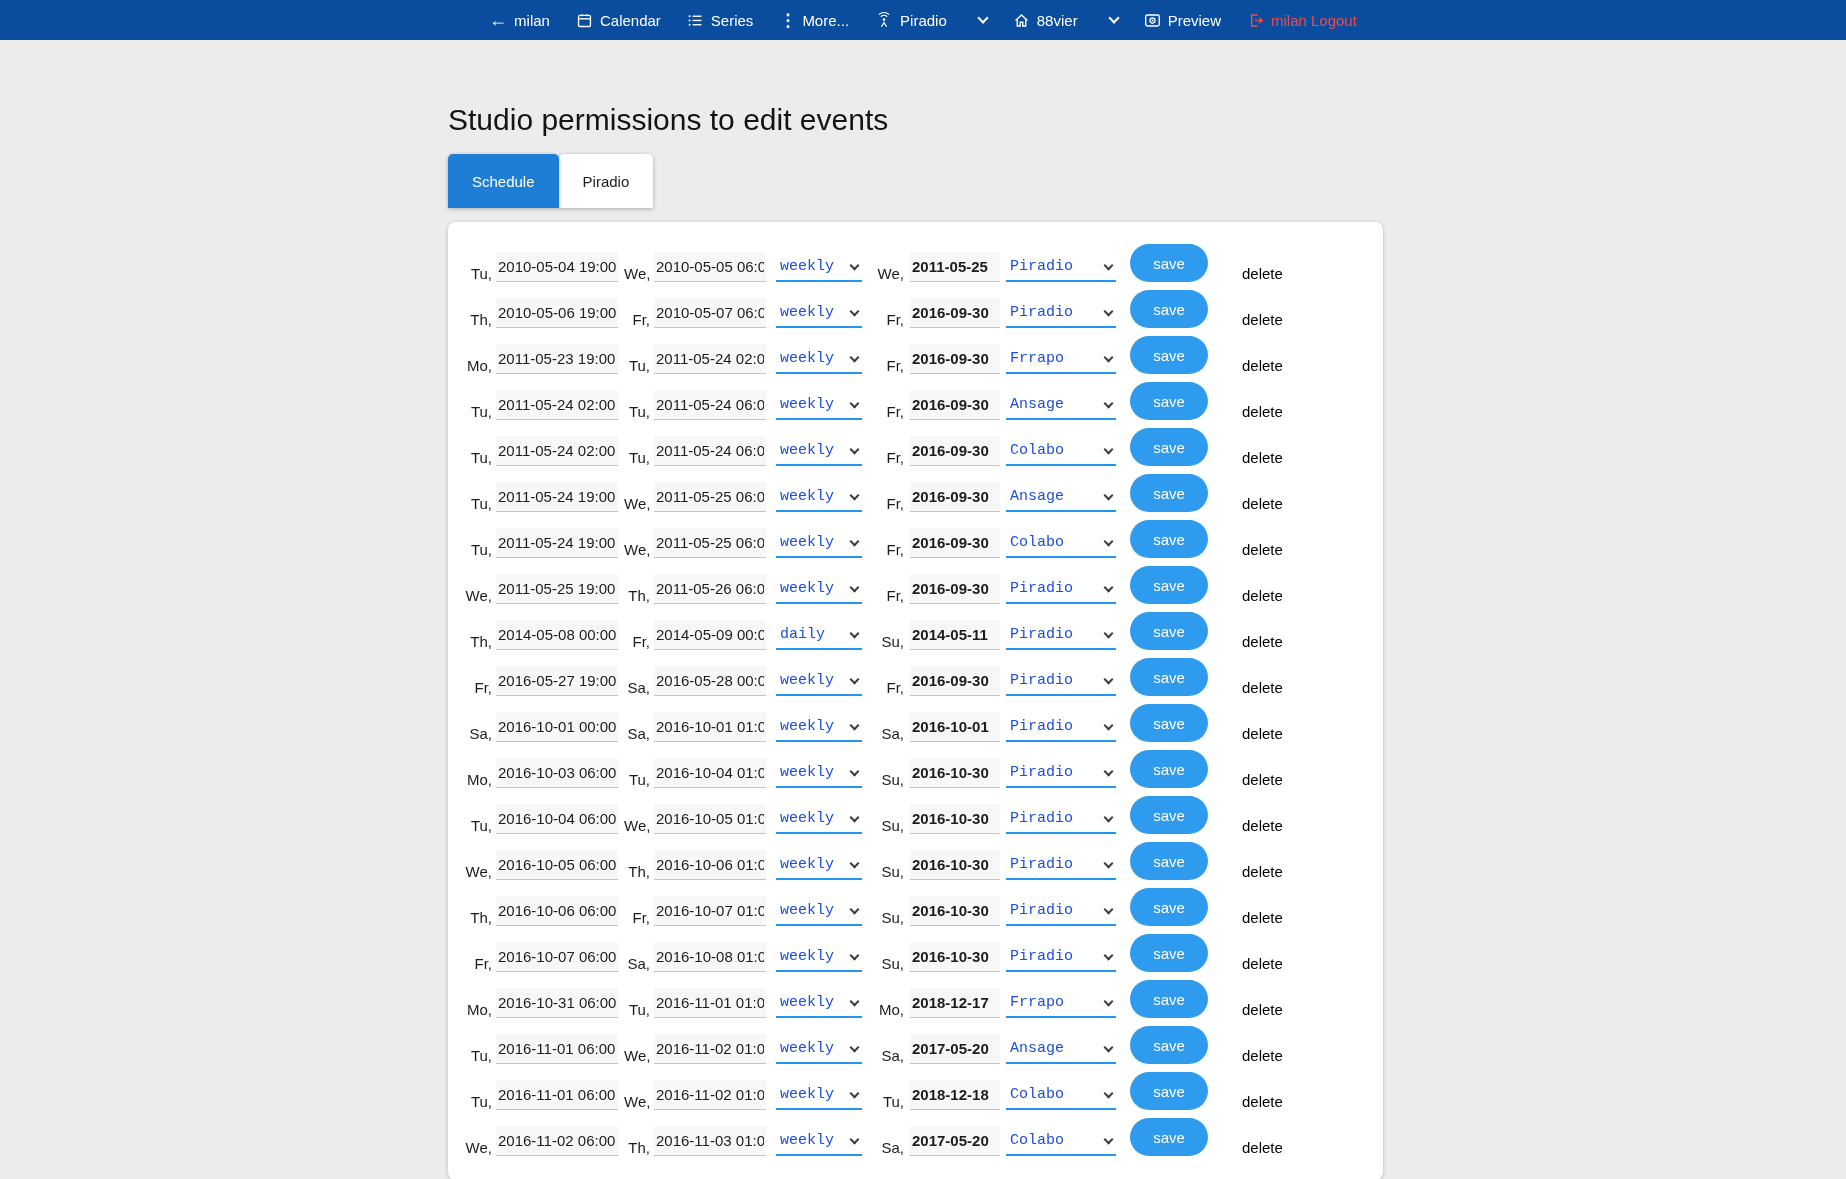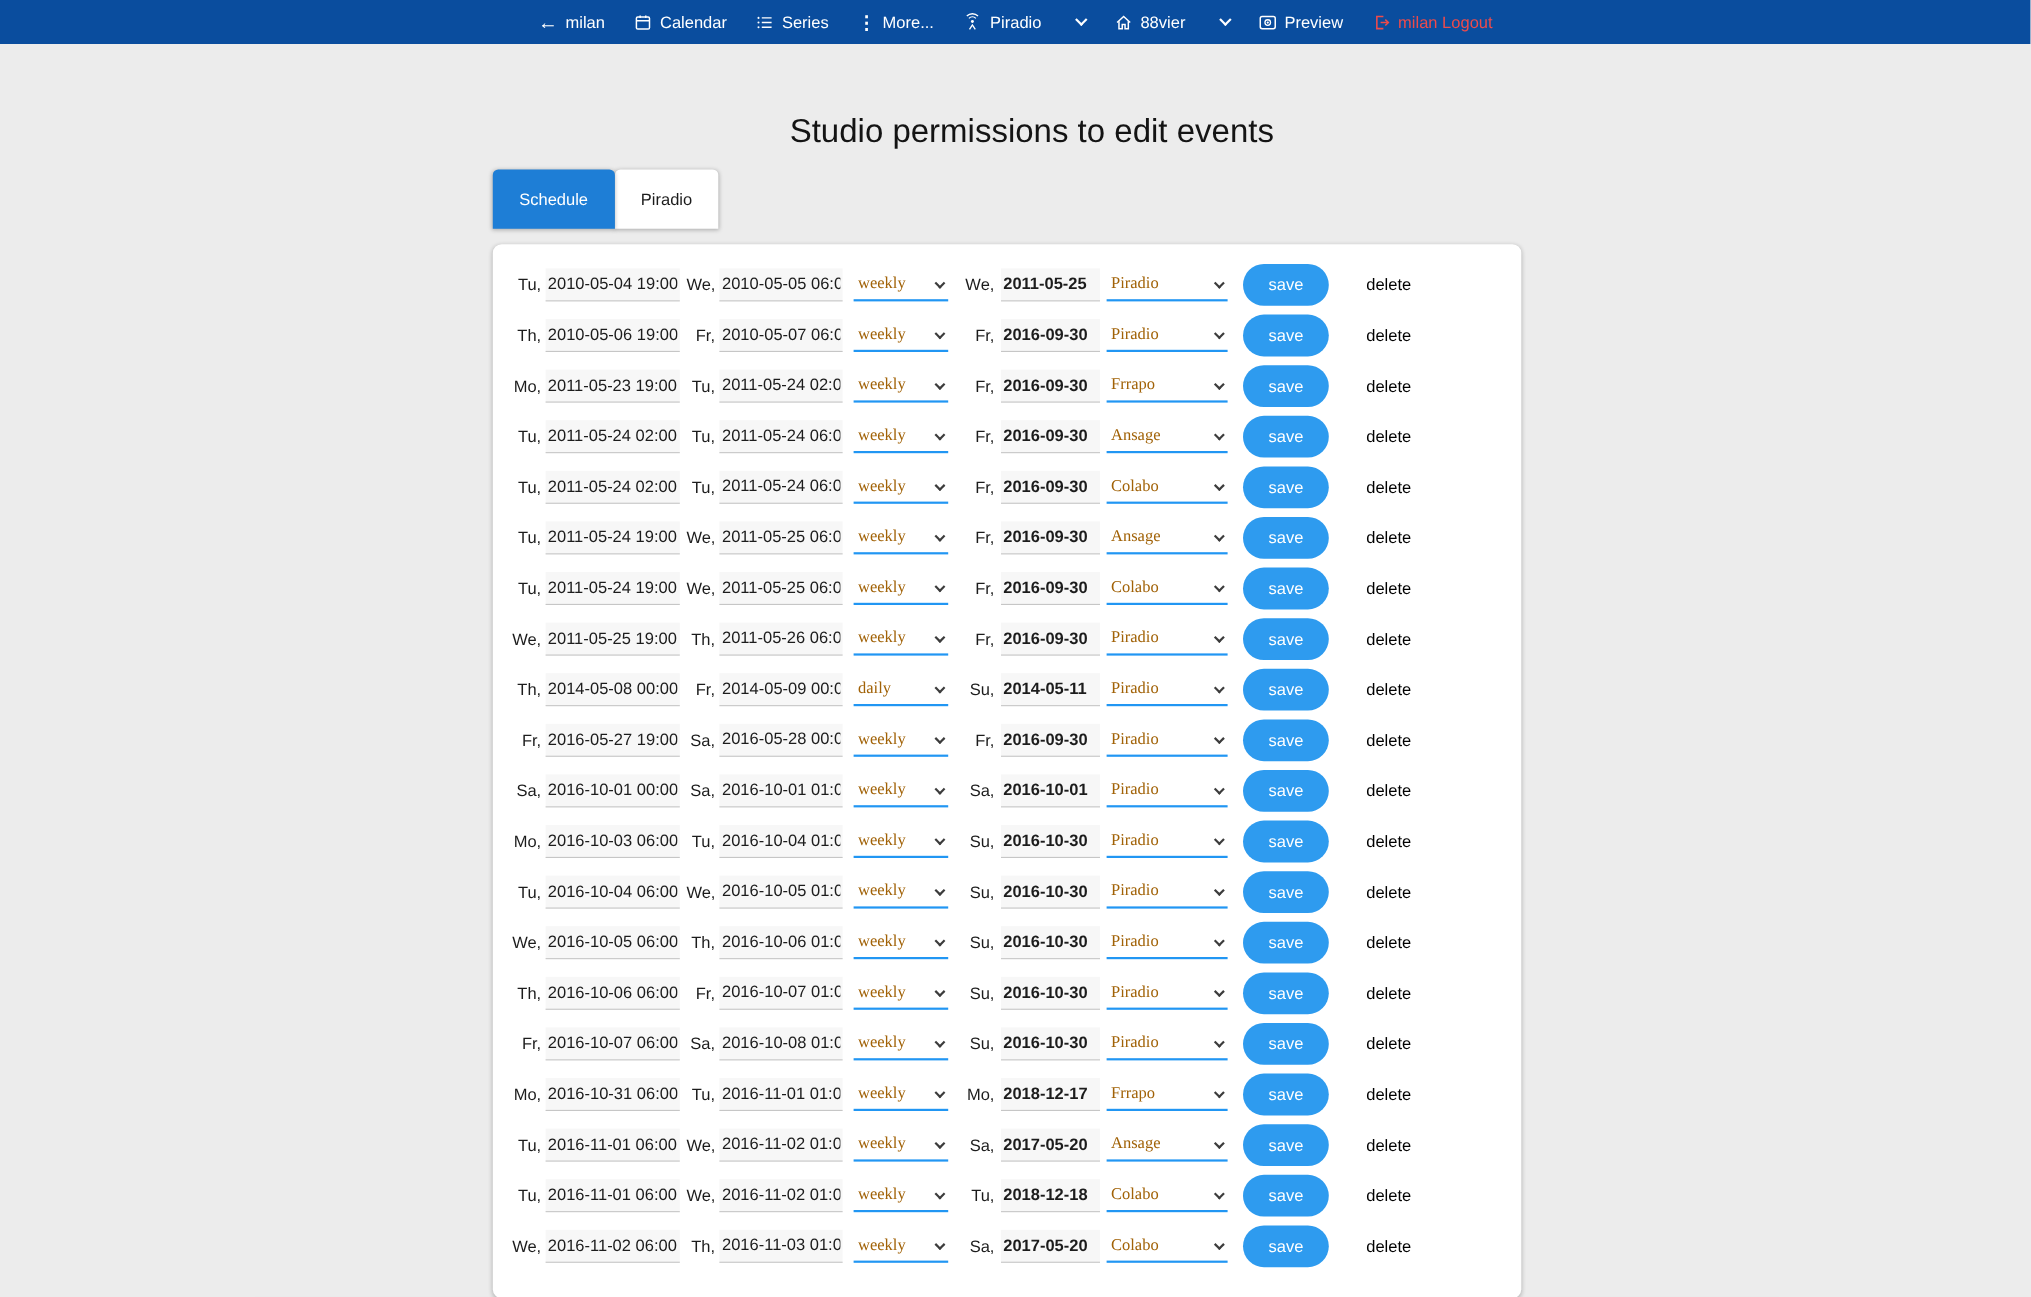--- a/index.html
+++ b/index.html
@@ -22,42 +22,42 @@
   .dots { font-size:17px; line-height:1; font-weight:bold; letter-spacing:-1px; }
   .chev {
     width:8px; height:8px;
     border-right:2px solid #fff; border-bottom:2px solid #fff;
     transform:rotate(45deg); margin-top:-5px; display:inline-block;
   }
   .nav-chev { margin-left:6px; }
   .logout { color:#ee4b4b; }
   
   .wrapper { margin-left:448px; width:980px; }
-  .page-title { font-size:30px; font-weight:400; color:#141414; margin:62px 0 16px 0; line-height:36px;text-align:center; }
+  .page-title { font-size:30px; font-weight:400; color:#141414; margin:62px 0 16px 0; line-height:36px; }
   .tabs { display:flex; }
   .tab {
     height:54px; display:flex; align-items:center; padding:0 24px;
     font-size:15px; background:#fff; color:#1b1b1b;
     border-radius:5px 5px 0 0; box-shadow:0 1px 4px rgba(0,0,0,.28);
     cursor:pointer; position:relative; z-index:1;
   }
   .tab.active { background:#1e7ed6; color:#fff; z-index:2; }
   
   .card {
     margin-top:14px; width:935px; background:#fff;
     border-radius:8px; box-shadow:0 1px 4px rgba(0,0,0,.22);
     padding:14px 0 24px 16px;
   }
   .thead { display:flex; align-items:center; height:30px; font-size:16px; color:#1c1c1c; }
   .h-start    { width:158px; text-align:center; margin-right:6px;  position:relative; left:10px; }
   .h-end      { width:142px; text-align:center; margin-right:10px; position:relative; left:22px; }
   .h-interval { width:86px;  text-align:center; margin-right:12px; position:relative; left:30px; }
   .h-last     { width:124px; text-align:center; margin-right:6px;  position:relative; left:26px; }
   .h-studio   { width:110px; text-align:center; position:relative; left:34px; }
-  .row { display:flex; align-items:center; height:46px; font-size:15px; }
+  .row { display:flex; align-items:flex-end; height:46px; font-size:15px; }
   .day { text-align:right; white-space:nowrap; }
   .c-day1 { width:28px; margin-right:4px; }
   .c-start { width:122px; margin-right:6px; }
   .c-day2 { width:26px; margin-right:4px; }
   .c-end { width:112px; margin-right:10px; }
   .c-interval { width:86px; margin-right:12px; }
   .c-day3 { width:30px; margin-right:6px; }
   .c-last { width:90px; margin-right:6px;font-weight:bold; }
   .c-studio { width:110px; margin-right:14px; }
   .mtxt {
@@ -65,21 +65,21 @@
     border-bottom:1px solid #c6c6c6; background:#f7f7f7;
     font-family:inherit; font-size:15px; color:#1c1c1c; padding:0 2px;
   }
   .selwrap {
     position:relative; height:30px; display:inline-flex; align-items:center;
     border-bottom:2px solid #2196f3;
   }
   .msel {
     -webkit-appearance:none; appearance:none;
     border:none; outline:none; background:transparent;
-    font-family:Liberation Serif, serif; font-size:15px; color:#a16207;
+    font-family:Liberation Mono, monospace; font-size:15px; color:#1d4ed8;
     width:100%; height:28px; padding:0 18px 0 4px; cursor:pointer;
   }
   .sel-chev {
     position:absolute; right:4px; top:10px;
     width:7px; height:7px;
     border-right:2px solid #3c3c3c; border-bottom:2px solid #3c3c3c;
     transform:rotate(45deg); pointer-events:none;
   }
   .save-btn {
     width:78px; height:38px; margin-right:34px;

